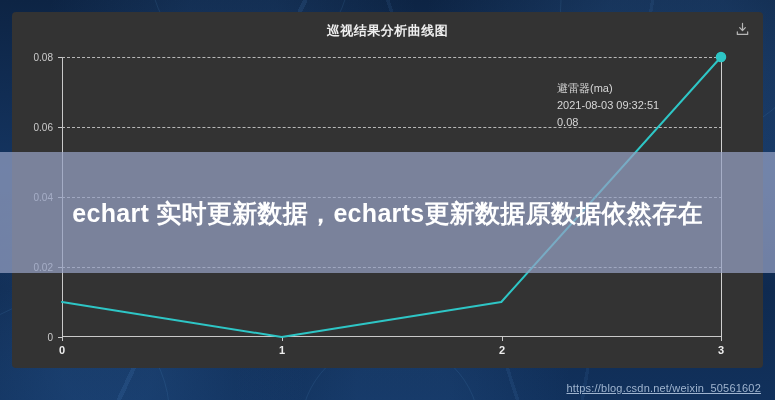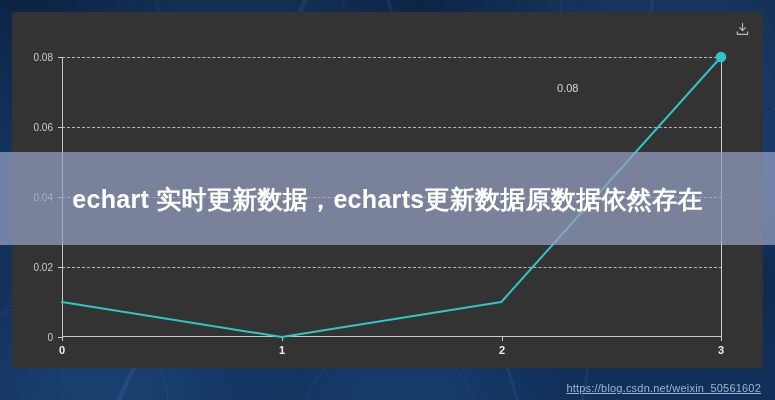--- a/index.html
+++ b/index.html
@@ -101,21 +101,21 @@
   
   .tooltip{
     position:absolute;
     left:545px; top:68px;
     color:#d7d7d7; font-size:11px; line-height:17px;
     white-space:nowrap; pointer-events:none;
   }
 
   
   .banner{
-    position:absolute; left:0; right:0; top:152px; height:93px;
+    position:absolute; left:0; right:0; top:152px; height:121px;
     background:rgba(150,161,196,.72);
     display:flex; align-items:center; justify-content:center;
     text-align:center;
   }
   .banner-text{
     color:#ffffff; font-size:25px; font-weight:bold;
     line-height:34px; letter-spacing:.3px;
     padding:0 24px;
   }
 
@@ -130,20 +130,21 @@
 
 <div class="backdrop">
   <div class="backdrop-ring ring-a"></div>
   <div class="backdrop-ring ring-b"></div>
   <div class="backdrop-ring ring-c"></div>
   <div class="backdrop-ring ring-d"></div>
 </div>
 
 <div class="chart-panel">
 
+  <div class="chart-title">巡视结果分析曲线图</div>
 
   <div class="toolbox">
     <svg width="15" height="15" viewBox="0 0 16 16" aria-hidden="true">
       <path d="M8 1.5 L8 8.6 M5 6 L8 9.2 L11 6" stroke="#b6b6b6" stroke-width="1.3" fill="none" stroke-linecap="round" stroke-linejoin="round"></path>
       <path d="M2.5 10.5 L2.5 13.2 L13.5 13.2 L13.5 10.5" stroke="#b6b6b6" stroke-width="1.3" fill="none" stroke-linecap="round" stroke-linejoin="round"></path>
     </svg>
   </div>
 
   <div class="plot">
 
@@ -179,20 +180,22 @@
 
     <div class="axis-pointer" style="left:659px;"></div>
 
     <svg class="series-svg" viewBox="0 0 660 280" preserveAspectRatio="none">
       <polyline id="series-path" fill="none" stroke="#2ec6c6" stroke-width="2" stroke-linejoin="round" stroke-linecap="round" points="0.0,245.0 219.7,280.0 439.3,245.0 659.0,0.0"></polyline>
       <circle id="series-hl" r="4.5" fill="#2ec6c6" stroke="#2ec6c6" stroke-width="1.5" cx="659.0" cy="0.0"></circle>
     </svg>
   </div>
 
   <div class="tooltip">
+    <div>避雷器(ma)</div>
+    <div>2021-08-03 09:32:51</div>
     <div>0.08</div>
   </div>
 
 </div>
 
 <div class="banner">
   <div class="banner-text">echart 实时更新数据，echarts更新数据原数据依然存在</div>
 </div>
 
 <div class="watermark">https://blog.csdn.net/weixin_50561602</div>

